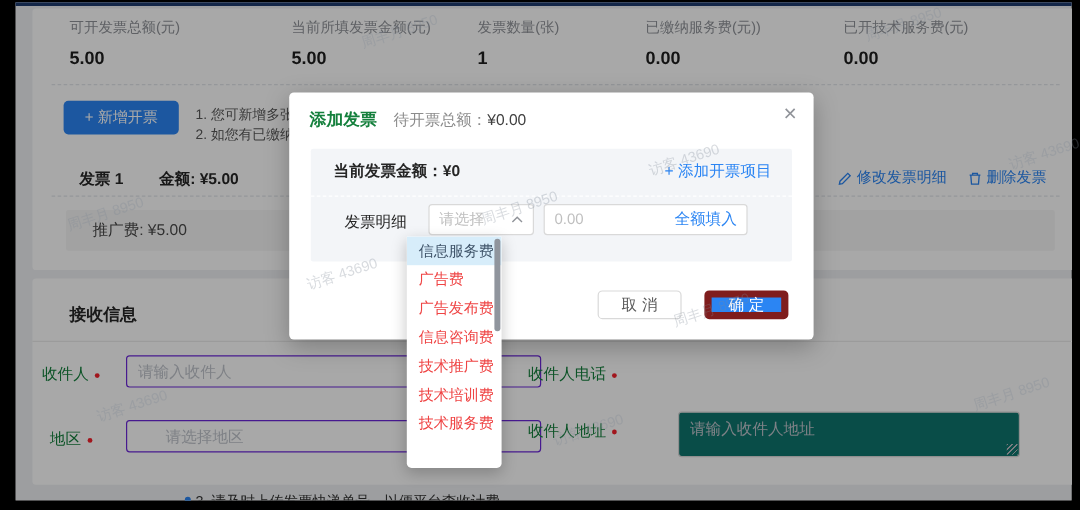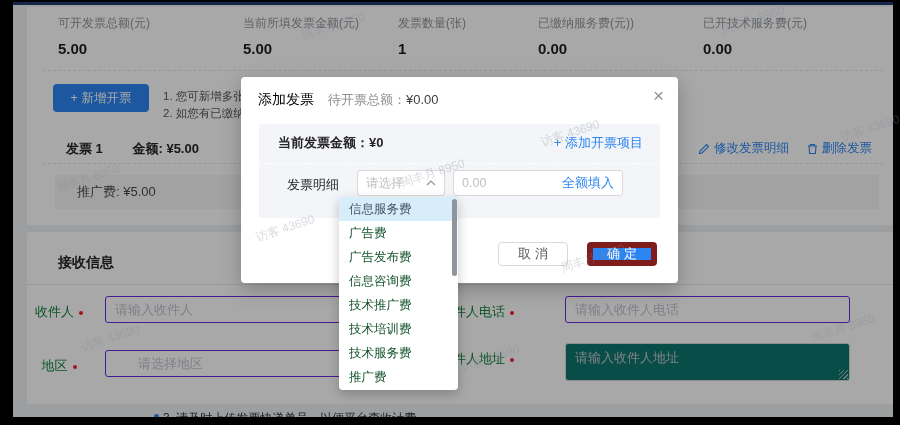--- a/index.html
+++ b/index.html
@@ -45,21 +45,21 @@
     background:repeating-linear-gradient(135deg,#b9bcc2 0 1px,transparent 1px 3px); }
 
   .bottom-note { position:absolute; left:150px; top:408px; font-size:12px; color:#333; white-space:nowrap; }
   .note-bullet { position:absolute; left:141px; top:412px; width:5px; height:5px; border-radius:50%; background:#2b85f3; }
 
   .overlay { position:absolute; left:13px; top:2px; width:880px; height:415px; background:rgba(0,0,0,.34); z-index:10; }
 
   .modal { position:absolute; left:241px; top:77px; width:437px; height:206px; background:#fff;
     border-radius:4px; box-shadow:0 6px 20px rgba(0,0,0,.25); z-index:20; }
   .m-head { position:absolute; left:17px; top:14px; display:flex; align-items:baseline; gap:14px; }
-  .m-title { font-size:14px; font-weight:400; color:#000000; }
+  .m-title { font-size:14px; font-weight:700; color:#15803d; }
   .m-sub { font-size:13px; color:#8c8c8c; }
   .m-sub b { color:#404040; font-weight:400; }
   .m-close { position:absolute; right:14px; top:8px; font-size:19px; color:#909399; cursor:pointer; line-height:22px; }
   .m-panel { position:absolute; left:18px; top:47px; width:401px; height:94px; background:#f3f5f8; border-radius:2px; }
   .mp-row1 { position:absolute; left:19px; right:17px; top:10px; height:20px; font-size:13px; }
   .mp-amt { color:#262626; font-weight:600; }
   .mp-add { position:absolute; right:0; top:0; color:#2b85f3; font-size:13px; cursor:pointer; }
   .mp-dash { position:absolute; left:0; top:39px; width:401px; border-top:1px dashed #ffffff; }
   .mp-row2 { position:absolute; left:0; top:46px; height:26px; width:100%; }
   .mp-label { position:absolute; left:28px; top:6px; font-size:13px; color:#262626; }
@@ -69,23 +69,23 @@
   .amt-box { position:absolute; left:194px; top:0; width:170px; height:26px; background:#fff; border:1px solid #d9d9d9;
     border-radius:3px; display:flex; align-items:center; padding:0 8px; }
   .amt-ph { font-size:12.5px; color:#bfbfbf; flex:1; }
   .fill-link { font-size:13px; color:#2b85f3; cursor:pointer; }
   .m-foot { position:absolute; right:21px; bottom:17px; display:flex; gap:19px; }
   .m-btn { width:70px; height:24px; border-radius:4px; font-size:13px; display:flex; align-items:center;
     justify-content:center; letter-spacing:4px; text-indent:4px; cursor:pointer; }
   .m-cancel { background:#fff; border:1px solid #d9d9d9; color:#595959; }
   .m-ok { background:#2b85f3; border:6px solid #7f1d1d; color:#ffffff; }
 
-  .dropdown { position:absolute; left:339px; top:197px; width:119px; height:193px; background:#fff;
+  .dropdown { position:absolute; left:339px; top:197px; width:79px; height:193px; background:#fff;
     border-radius:0 0 4px 4px; box-shadow:0 4px 12px rgba(0,0,0,.22); z-index:30; overflow:hidden; }
-  .dd-item { height:24px; line-height:24px; padding-left:10px; font-size:12.5px; color:#14532d; cursor:pointer; white-space:nowrap; }
+  .dd-item { height:24px; line-height:24px; padding-left:10px; font-size:12.5px; color:#ef4444; cursor:pointer; white-space:nowrap; }
   .dd-item.selected { background:#d7edfa; color:#40556a; }
   .dd-thumb { position:absolute; right:1px; top:2px; width:5px; height:77px; background:#90959d; border-radius:3px; }
 
   .wm { position:absolute; z-index:40; font-size:12px; color:rgba(125,135,148,.30);
     transform:rotate(-18deg); pointer-events:none; white-space:nowrap; }
   .chev, .ic { display:inline-flex; }
 </style>
 </head>
 <body>
 
@@ -157,21 +157,20 @@
       <div class="sec-div"></div>
 
       <div class="f-label" style="left:0; top:71px; width:64px;">
         <span>收件人</span><span class="req-dot"></span>
       </div>
       <input class="f-input" style="left: 78px; top: 64px; width: 346px;" placeholder="请输入收件人">
 
       <div class="f-label" style="left:370px; top:71px; width:160px;">
         <span>收件人电话</span><span class="req-dot"></span>
       </div>
-      <input class="f-input" style="left: 538px; top: 64px; width: 285px;" placeholder="请输入收件人电话">
 
       <div class="f-label" style="left:0; top:125px; width:64px;">
         <span>地区</span><span class="req-dot"></span>
       </div>
       <input class="f-input" style="left: 78px; top: 118px; width: 346px; padding-left: 32px;" placeholder="请选择地区">
 
       <div class="f-label" style="left:370px; top:118px; width:160px;">
         <span>收件人地址</span><span class="req-dot"></span>
       </div>
       <textarea class="f-area" style="left: 538px; top: 111px; width: 285px; height: 38px;" placeholder="请输入收件人地址"></textarea>
@@ -224,21 +223,20 @@
   </div>
 
   <div class="dropdown">
     <div class="dd-item selected">信息服务费</div>
     <div class="dd-item">广告费</div>
     <div class="dd-item">广告发布费</div>
     <div class="dd-item">信息咨询费</div>
     <div class="dd-item">技术推广费</div>
     <div class="dd-item">技术培训费</div>
     <div class="dd-item">技术服务费</div>
-    <div class="dd-item">推广费</div>
     <div class="dd-thumb"></div>
   </div>
 
   <span class="wm" style="left:300px; top:18px;">周丰月 8950</span>
   <span class="wm" style="left:720px; top:12px;">周丰月 8950</span>
   <span class="wm" style="left:540px; top:125px;">访客 43690</span>
   <span class="wm" style="left:840px; top:120px;">访客 43690</span>
   <span class="wm" style="left:400px; top:165px;">周丰月 8950</span>
   <span class="wm" style="left:55px;  top:170px;">周丰月 8950</span>
   <span class="wm" style="left:255px; top:220px;">访客 43690</span>

